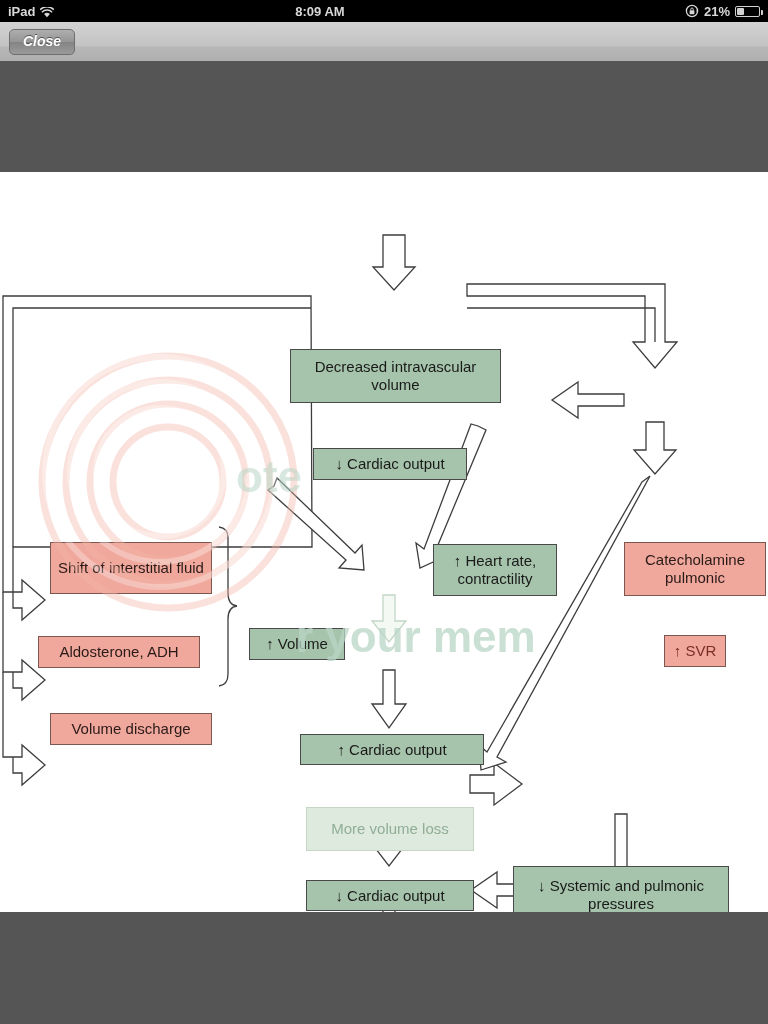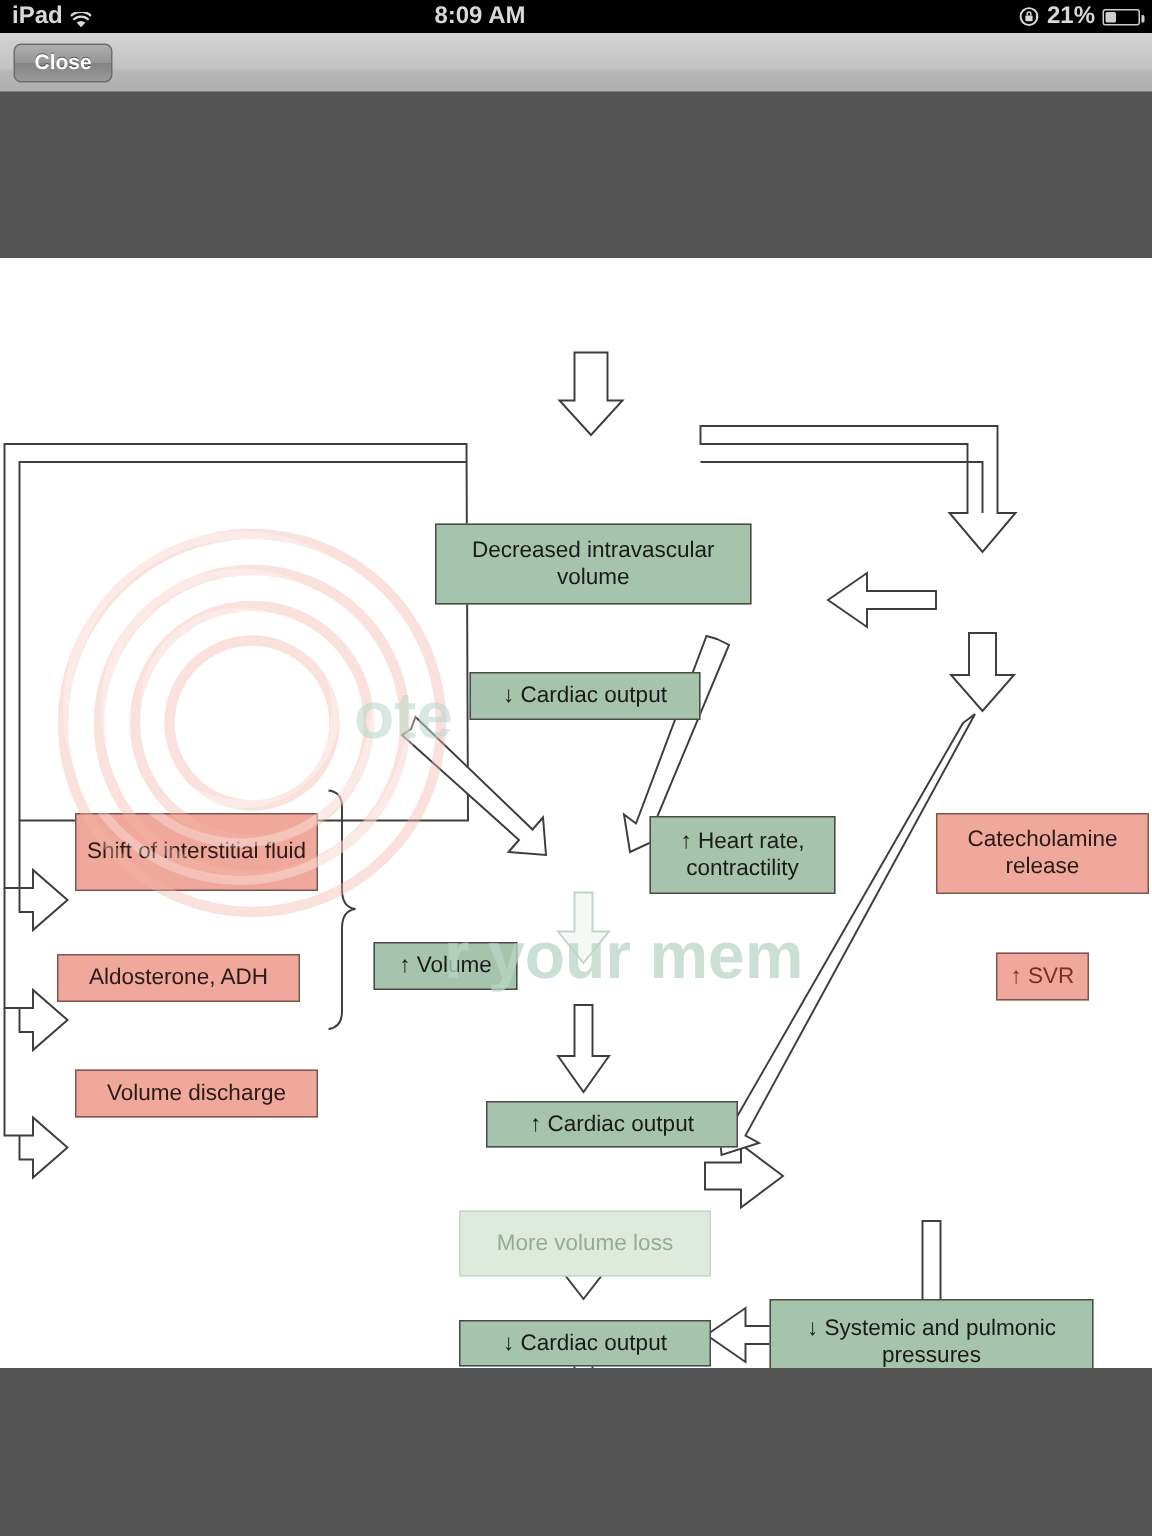--- a/index.html
+++ b/index.html
@@ -8,37 +8,38 @@
     background: #000;
     font-family: "Liberation Sans", sans-serif;
     overflow: hidden;
   }
   #screen { position: relative; width: 768px; height: 1024px; background:#555555; }
 
   
   .statusbar {
     position: absolute; left:0; top:0; width:768px; height:22px;
     background:#000; color:#d8d8d8;
-    font-size:16px; font-weight:bold;
+    font-size:13px; font-weight:bold;
     display:flex; align-items:center;
   }
   .sb-left { position:absolute; left:8px; display:flex; align-items:center; gap:5px; }
   .sb-center { position:absolute; left:0; width:640px; text-align:center; }
   .sb-right { position:absolute; right:8px; display:flex; align-items:center; gap:5px; }
   .wifi { display:inline-block; width:14px; height:11px; position:relative; }
   .rotlock { display:inline-block; width:14px; height:14px; }
   .batt { display:inline-block; width:25px; height:11px; border:1px solid #cfcfcf; border-radius:2px; position:relative; }
   .batt::after { content:""; position:absolute; right:-4px; top:3px; width:2px; height:5px; background:#cfcfcf; border-radius:0 1px 1px 0;}
   .batt .fill { position:absolute; left:1px; top:1px; bottom:1px; width:32%; background:#cfcfcf; border-radius:1px; }
 
   
   .toolbar {
     position:absolute; left:0; top:22px; width:768px; height:50px;
     background: linear-gradient(to bottom,#d3d3d3 0%,#c3c3c3 48%,#b7b7b7 52%,#a9a9a9 100%);
     border-bottom:1px solid #6f6f6f;
+    font-style:italic;
   }
   .close-btn {
     position:absolute; left:9px; top:7px;
     padding:4px 13px 5px 13px;
     border:1px solid #6e6e6e; border-radius:5px;
     background: linear-gradient(to bottom,#aeaeae 0%,#959595 50%,#848484 51%,#9a9a9a 100%);
     color:#fff; font-size:14px; font-weight:bold;
     text-shadow:0 -1px 0 rgba(0,0,0,.5);
     line-height:15px;
   }
@@ -173,28 +174,28 @@
 
         <div class="node green" style="left:249px; top:456px; width:96px; height:32px;">
           <span>↑ Volume</span>
         </div>
 
         <div class="node green" style="left:433px; top:372px; width:124px; height:52px;">
           <span>↑ Heart rate, contractility</span>
         </div>
 
         <div class="node pink" style="left:624px; top:370px; width:142px; height:54px;">
-          <span>Catecholamine release</span>
+          <span>Catecholamine pulmonic</span>
         </div>
 
         <div class="node pink redtext" style="left:664px; top:463px; width:62px; height:32px;align-items:center;">
           <span>↑ SVR</span>
         </div>
 
-        <div class="node green" style="left:324px; top:562px; width:168px; height:31px;">
+        <div class="node green" style="left:300px; top:562px; width:184px; height:31px;">
           <span>↑ Cardiac output</span>
         </div>
 
         <div class="node faded" style="left:306px; top:635px; width:168px; height:44px;">
           <span>More volume loss</span>
         </div>
 
         <div class="node green" style="left:306px; top:708px; width:168px; height:31px;">
           <span>↓ Cardiac output</span>
         </div>

